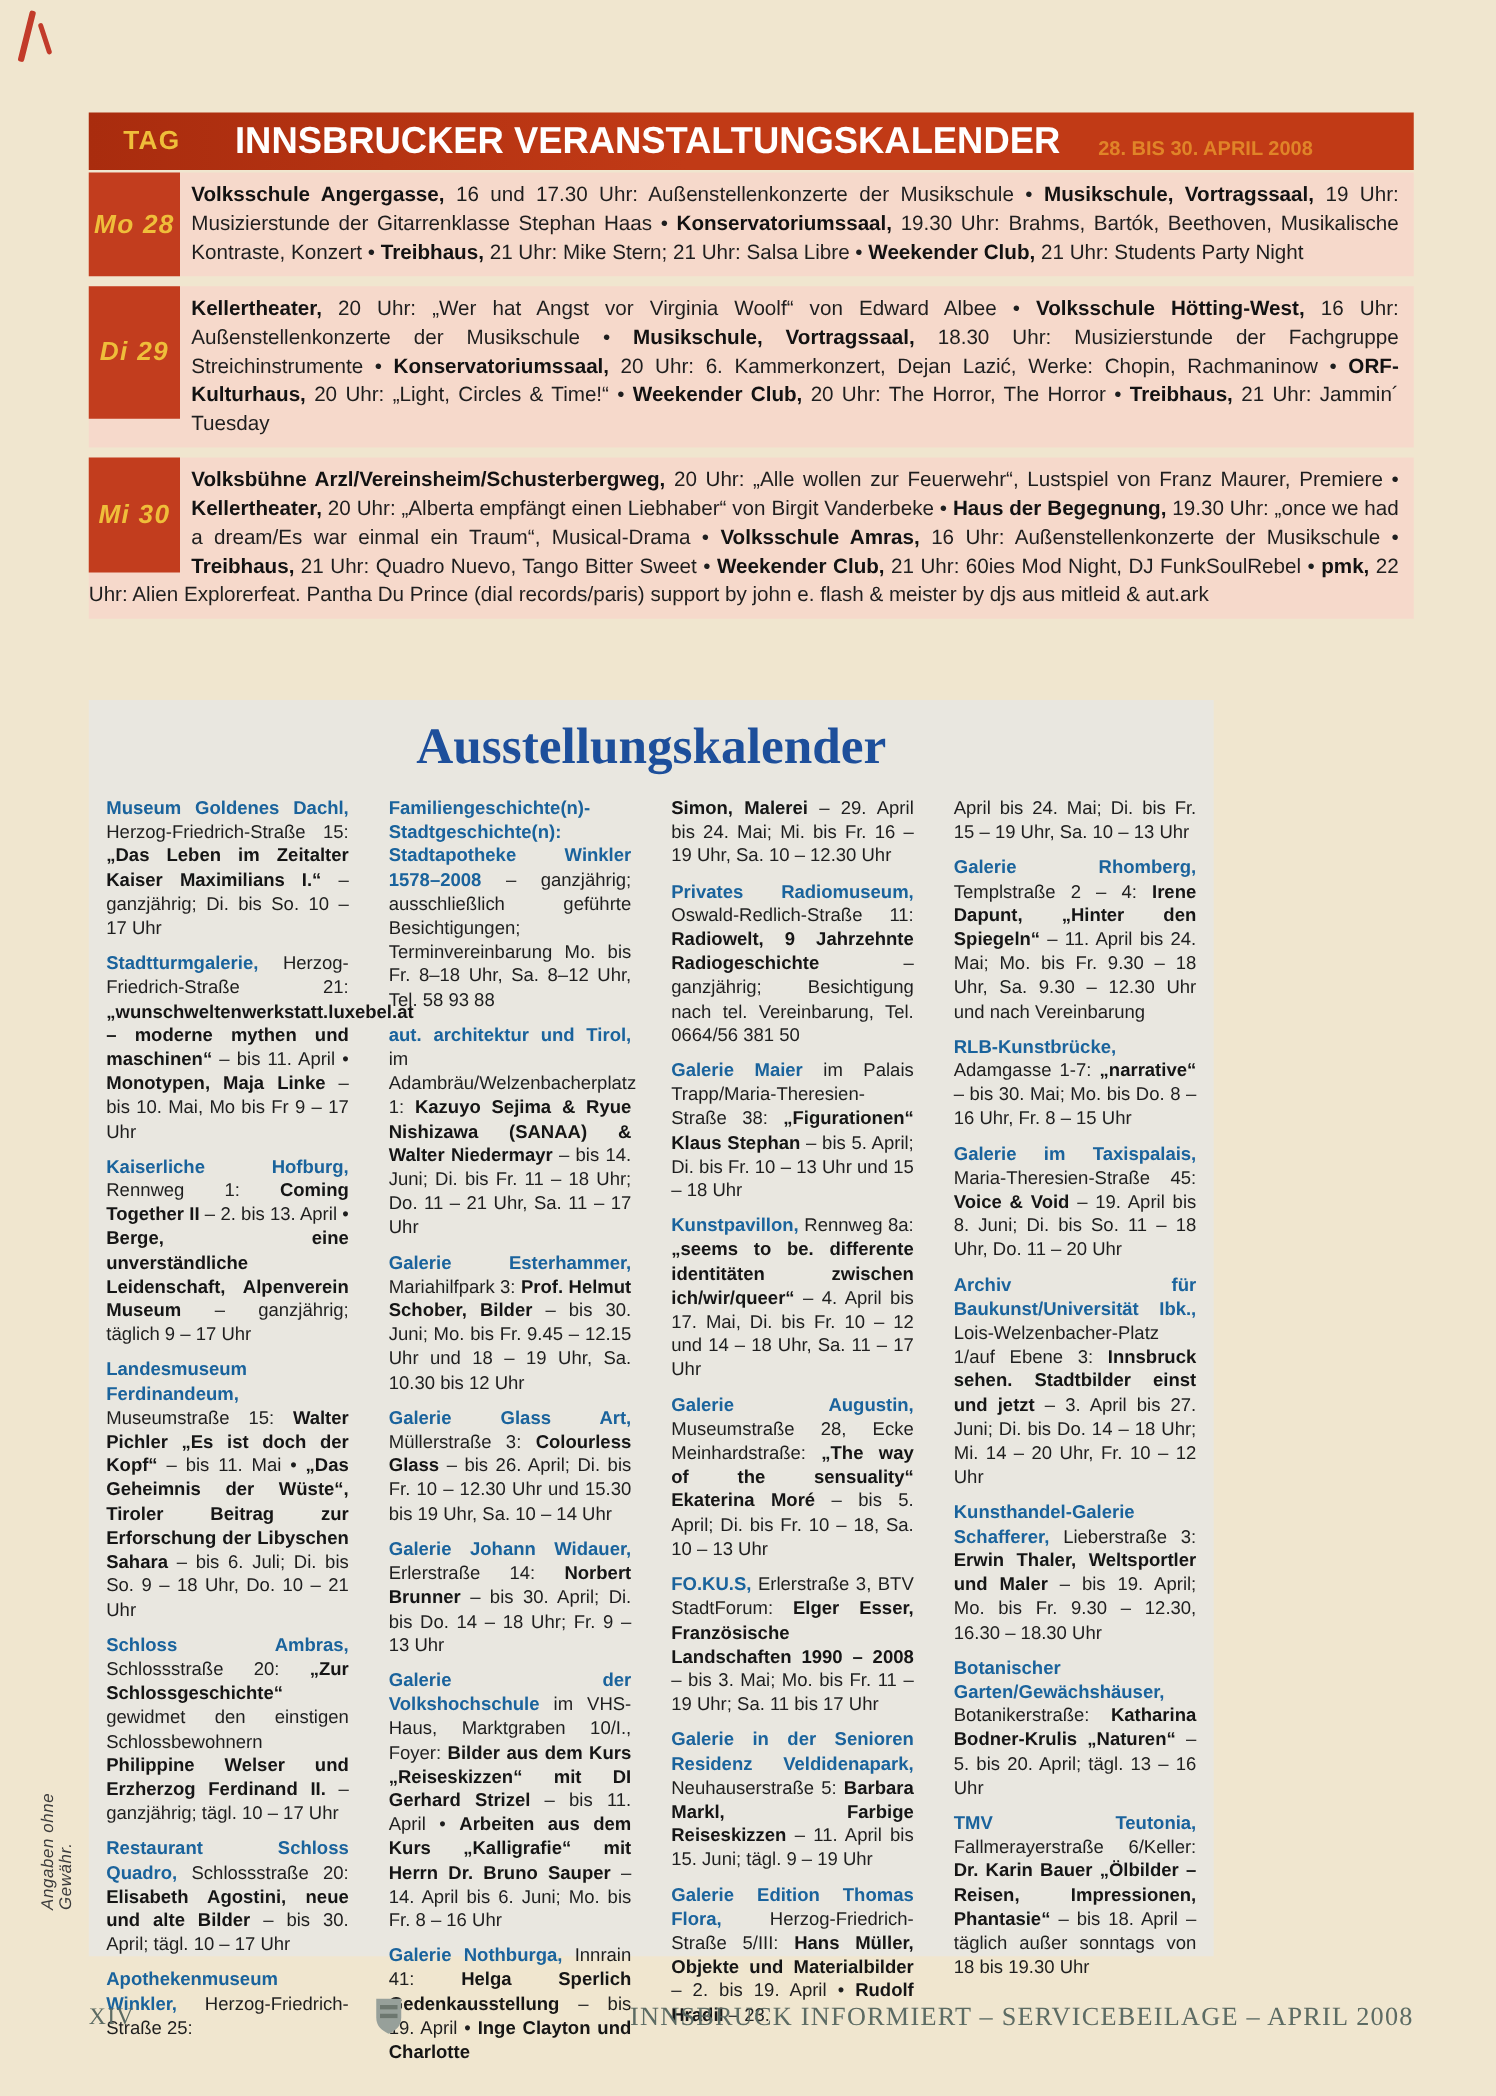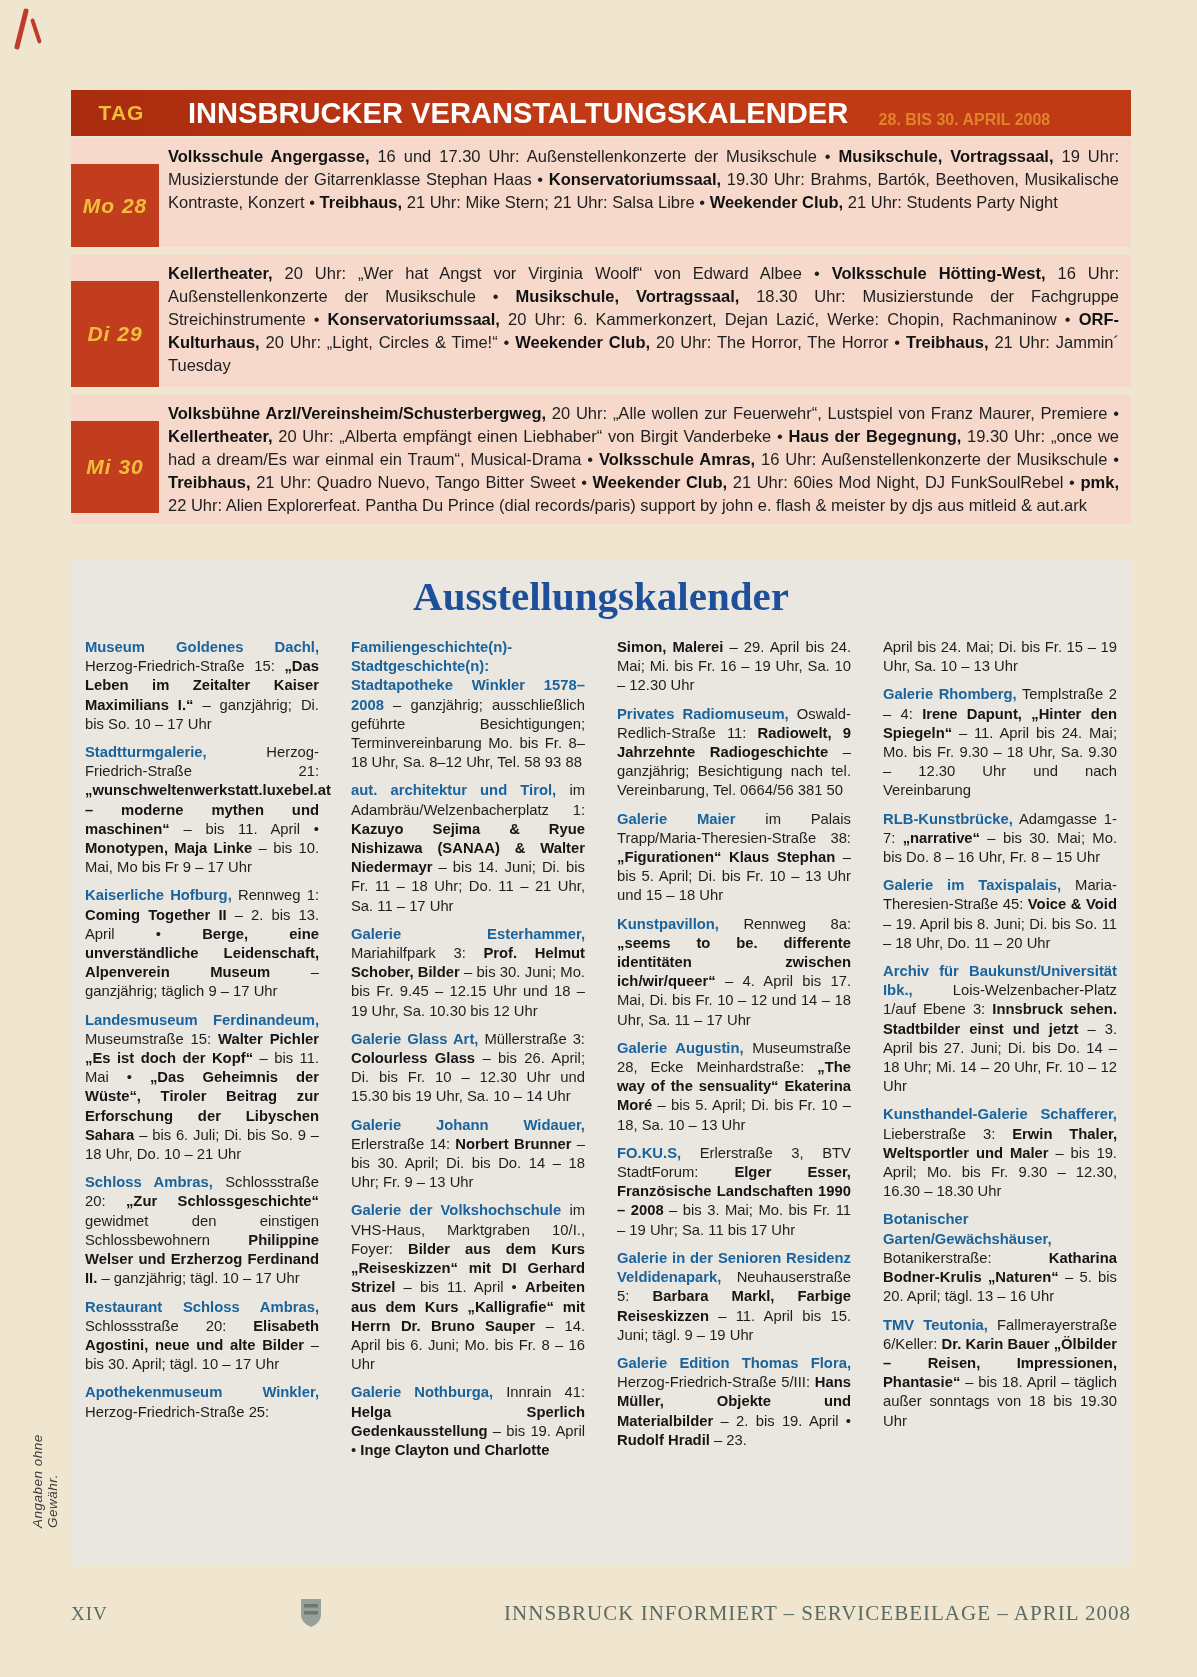--- a/index.html
+++ b/index.html
@@ -15,26 +15,26 @@
 
   
   .calendar{position:absolute;left:71px;top:90px;width:1060px;}
   .cal-header{height:46px;background:linear-gradient(90deg,var(--header-red-dark,#a92c0e),var(--header-red,#c13a16) 45%,var(--header-red,#c13a16));display:flex;align-items:center;}
   .tag{width:73px;margin-left:14px;text-align:center;color:var(--label-yellow,#efbe3a);font-size:21px;font-weight:bold;letter-spacing:1px;}
   .cal-title{margin-left:30px;color:var(--header-title,#ffffff);font-size:30px;font-weight:bold;white-space:nowrap;transform:scaleX(.97);transform-origin:left center;}
   .cal-date{margin-left:10px;align-self:flex-end;padding-bottom:7px;color:var(--header-date,#e08428);font-size:16px;font-weight:bold;white-space:nowrap;}
   .day-rows{margin-top:2px;}
   .day-row{background:var(--row-pink,#f6d9cb);display:flow-root;}
   .day-row + .day-row{margin-top:8px;}
-  .day-label{float:left;width:88px;margin-right:9px;background:var(--label-red,#c23d1e);color:var(--label-yellow,#efbe3a);font-weight:bold;font-style:italic;font-size:21px;display:flex;align-items:center;justify-content:center;letter-spacing:1px;margin-top:26px;}
+  .day-label{float:left;width:73px;margin-right:9px;background:var(--label-red,#c23d1e);color:var(--label-yellow,#efbe3a);font-weight:bold;font-style:italic;font-size:21px;display:flex;align-items:center;justify-content:center;letter-spacing:1px;}
   .day-text{padding:7px 12px 7px 0;font-size:16.5px;line-height:23px;text-align:justify;color:var(--body-text,#1e1e1e);}
   .day-text .seg-bold{font-weight:bold;color:#121212;}
 
   
-  .exhibitions{position:absolute;left:71px;top:560px;width:1060px;height:1005px;background:var(--section-bg,#e9e7e0);}
+  .exhibitions{position:absolute;left:71px;top:560px;width:900px;height:1005px;background:var(--section-bg,#e9e7e0);}
   .ex-title{text-align:center;padding-top:12px;font-family:"Liberation Serif","DejaVu Serif",serif;font-size:41px;font-weight:bold;color:var(--section-title-blue,#1d4f9b);}
   .ex-cols{display:flex;gap:32px;padding:18px 14px 0 14px;}
   .ex-col{flex:1;min-width:0;}
   .ex-entry{font-size:14.8px;line-height:19.2px;text-align:justify;color:var(--body-text,#1e1e1e);margin-bottom:9px;hyphens:auto;-webkit-hyphens:auto;}
   .seg-head{font-weight:bold;color:var(--venue-blue,#1a639c);}
   .ex-entry .seg-bold{font-weight:bold;color:#151515;}
 
   
   .side-note{position:absolute;left:30px;top:1376px;height:152px;writing-mode:vertical-rl;transform:rotate(180deg);font-style:italic;font-size:13.5px;color:#3c3c3c;letter-spacing:.5px;}
 
@@ -78,21 +78,21 @@
 
   <div class="exhibitions">
     <h1 class="ex-title">Ausstellungskalender</h1>
     <div class="ex-cols">
         <div class="ex-col">
           <p class="ex-entry"><span class="seg-head">Museum Goldenes Dachl,</span><span class="seg-norm"> Herzog-Friedrich-Straße 15: </span><span class="seg-bold">„Das Leben im Zeitalter Kaiser Maximilians I.“</span><span class="seg-norm"> – ganzjährig; Di. bis So. 10 – 17 Uhr</span></p>
           <p class="ex-entry"><span class="seg-head">Stadtturmgalerie,</span><span class="seg-norm"> Herzog-Friedrich-Straße 21: </span><span class="seg-bold">„wunschweltenwerkstatt.luxebel.at – moderne mythen und maschinen“</span><span class="seg-norm"> – bis 11. April • </span><span class="seg-bold">Monotypen, Maja Linke</span><span class="seg-norm"> – bis 10. Mai, Mo bis Fr 9 – 17 Uhr</span></p>
           <p class="ex-entry"><span class="seg-head">Kaiserliche Hofburg,</span><span class="seg-norm"> Rennweg 1: </span><span class="seg-bold">Coming Together II</span><span class="seg-norm"> – 2. bis 13. April • </span><span class="seg-bold">Berge, eine unverständliche Leidenschaft, Alpenverein Museum</span><span class="seg-norm"> – ganzjährig; täglich 9 – 17 Uhr</span></p>
           <p class="ex-entry"><span class="seg-head">Landesmuseum Ferdinandeum,</span><span class="seg-norm"> Museumstraße 15: </span><span class="seg-bold">Walter Pichler „Es ist doch der Kopf“</span><span class="seg-norm"> – bis 11. Mai • </span><span class="seg-bold">„Das Geheimnis der Wüste“, Tiroler Beitrag zur Erforschung der Libyschen Sahara</span><span class="seg-norm"> – bis 6. Juli; Di. bis So. 9 – 18 Uhr, Do. 10 – 21 Uhr</span></p>
           <p class="ex-entry"><span class="seg-head">Schloss Ambras,</span><span class="seg-norm"> Schlossstraße 20: </span><span class="seg-bold">„Zur Schlossgeschichte“</span><span class="seg-norm"> gewidmet den einstigen Schlossbewohnern </span><span class="seg-bold">Philippine Welser und Erzherzog Ferdinand II.</span><span class="seg-norm"> – ganzjährig; tägl. 10 – 17 Uhr</span></p>
-          <p class="ex-entry"><span class="seg-head">Restaurant Schloss Ambras,</span><span class="seg-norm"> Schlossstraße 20: </span><span class="seg-bold">Elisabeth Agostini, neue und alte Bilder</span><span class="seg-norm"> – bis 30. April; tägl. 10 – 17 Uhr</span></p>
+          <p class="ex-entry"><span class="seg-head">Restaurant Schloss Quadro,</span><span class="seg-norm"> Schlossstraße 20: </span><span class="seg-bold">Elisabeth Agostini, neue und alte Bilder</span><span class="seg-norm"> – bis 30. April; tägl. 10 – 17 Uhr</span></p>
           <p class="ex-entry"><span class="seg-head">Apothekenmuseum Winkler,</span><span class="seg-norm"> Herzog-Friedrich-Straße 25:</span></p>
         </div>
         <div class="ex-col">
           <p class="ex-entry"><span class="seg-head">Familiengeschichte(n)- Stadtgeschichte(n): Stadtapotheke Winkler 1578–2008</span><span class="seg-norm"> – ganzjährig; ausschließlich geführte Besichtigungen; Terminvereinbarung Mo. bis Fr. 8–18 Uhr, Sa. 8–12 Uhr, Tel. 58 93 88</span></p>
           <p class="ex-entry"><span class="seg-head">aut. architektur und Tirol,</span><span class="seg-norm"> im Adambräu/Welzenbacherplatz 1: </span><span class="seg-bold">Kazuyo Sejima &amp; Ryue Nishizawa (SANAA) &amp; Walter Niedermayr</span><span class="seg-norm"> – bis 14. Juni; Di. bis Fr. 11 – 18 Uhr; Do. 11 – 21 Uhr, Sa. 11 – 17 Uhr</span></p>
           <p class="ex-entry"><span class="seg-head">Galerie Esterhammer,</span><span class="seg-norm"> Mariahilfpark 3: </span><span class="seg-bold">Prof. Helmut Schober, Bilder</span><span class="seg-norm"> – bis 30. Juni; Mo. bis Fr. 9.45 – 12.15 Uhr und 18 – 19 Uhr, Sa. 10.30 bis 12 Uhr</span></p>
           <p class="ex-entry"><span class="seg-head">Galerie Glass Art,</span><span class="seg-norm"> Müllerstraße 3: </span><span class="seg-bold">Colourless Glass</span><span class="seg-norm"> – bis 26. April; Di. bis Fr. 10 – 12.30 Uhr und 15.30 bis 19 Uhr, Sa. 10 – 14 Uhr</span></p>
           <p class="ex-entry"><span class="seg-head">Galerie Johann Widauer,</span><span class="seg-norm"> Erlerstraße 14: </span><span class="seg-bold">Norbert Brunner</span><span class="seg-norm"> – bis 30. April; Di. bis Do. 14 – 18 Uhr; Fr. 9 – 13 Uhr</span></p>
           <p class="ex-entry"><span class="seg-head">Galerie der Volkshochschule</span><span class="seg-norm"> im VHS-Haus, Marktgraben 10/I., Foyer: </span><span class="seg-bold">Bilder aus dem Kurs „Reiseskizzen“ mit DI Gerhard Strizel</span><span class="seg-norm"> – bis 11. April • </span><span class="seg-bold">Arbeiten aus dem Kurs „Kalligrafie“ mit Herrn Dr. Bruno Sauper</span><span class="seg-norm"> – 14. April bis 6. Juni; Mo. bis Fr. 8 – 16 Uhr</span></p>
           <p class="ex-entry"><span class="seg-head">Galerie Nothburga,</span><span class="seg-norm"> Innrain 41: </span><span class="seg-bold">Helga Sperlich Gedenkausstellung</span><span class="seg-norm"> – bis 19. April • </span><span class="seg-bold">Inge Clayton und Charlotte</span></p>

